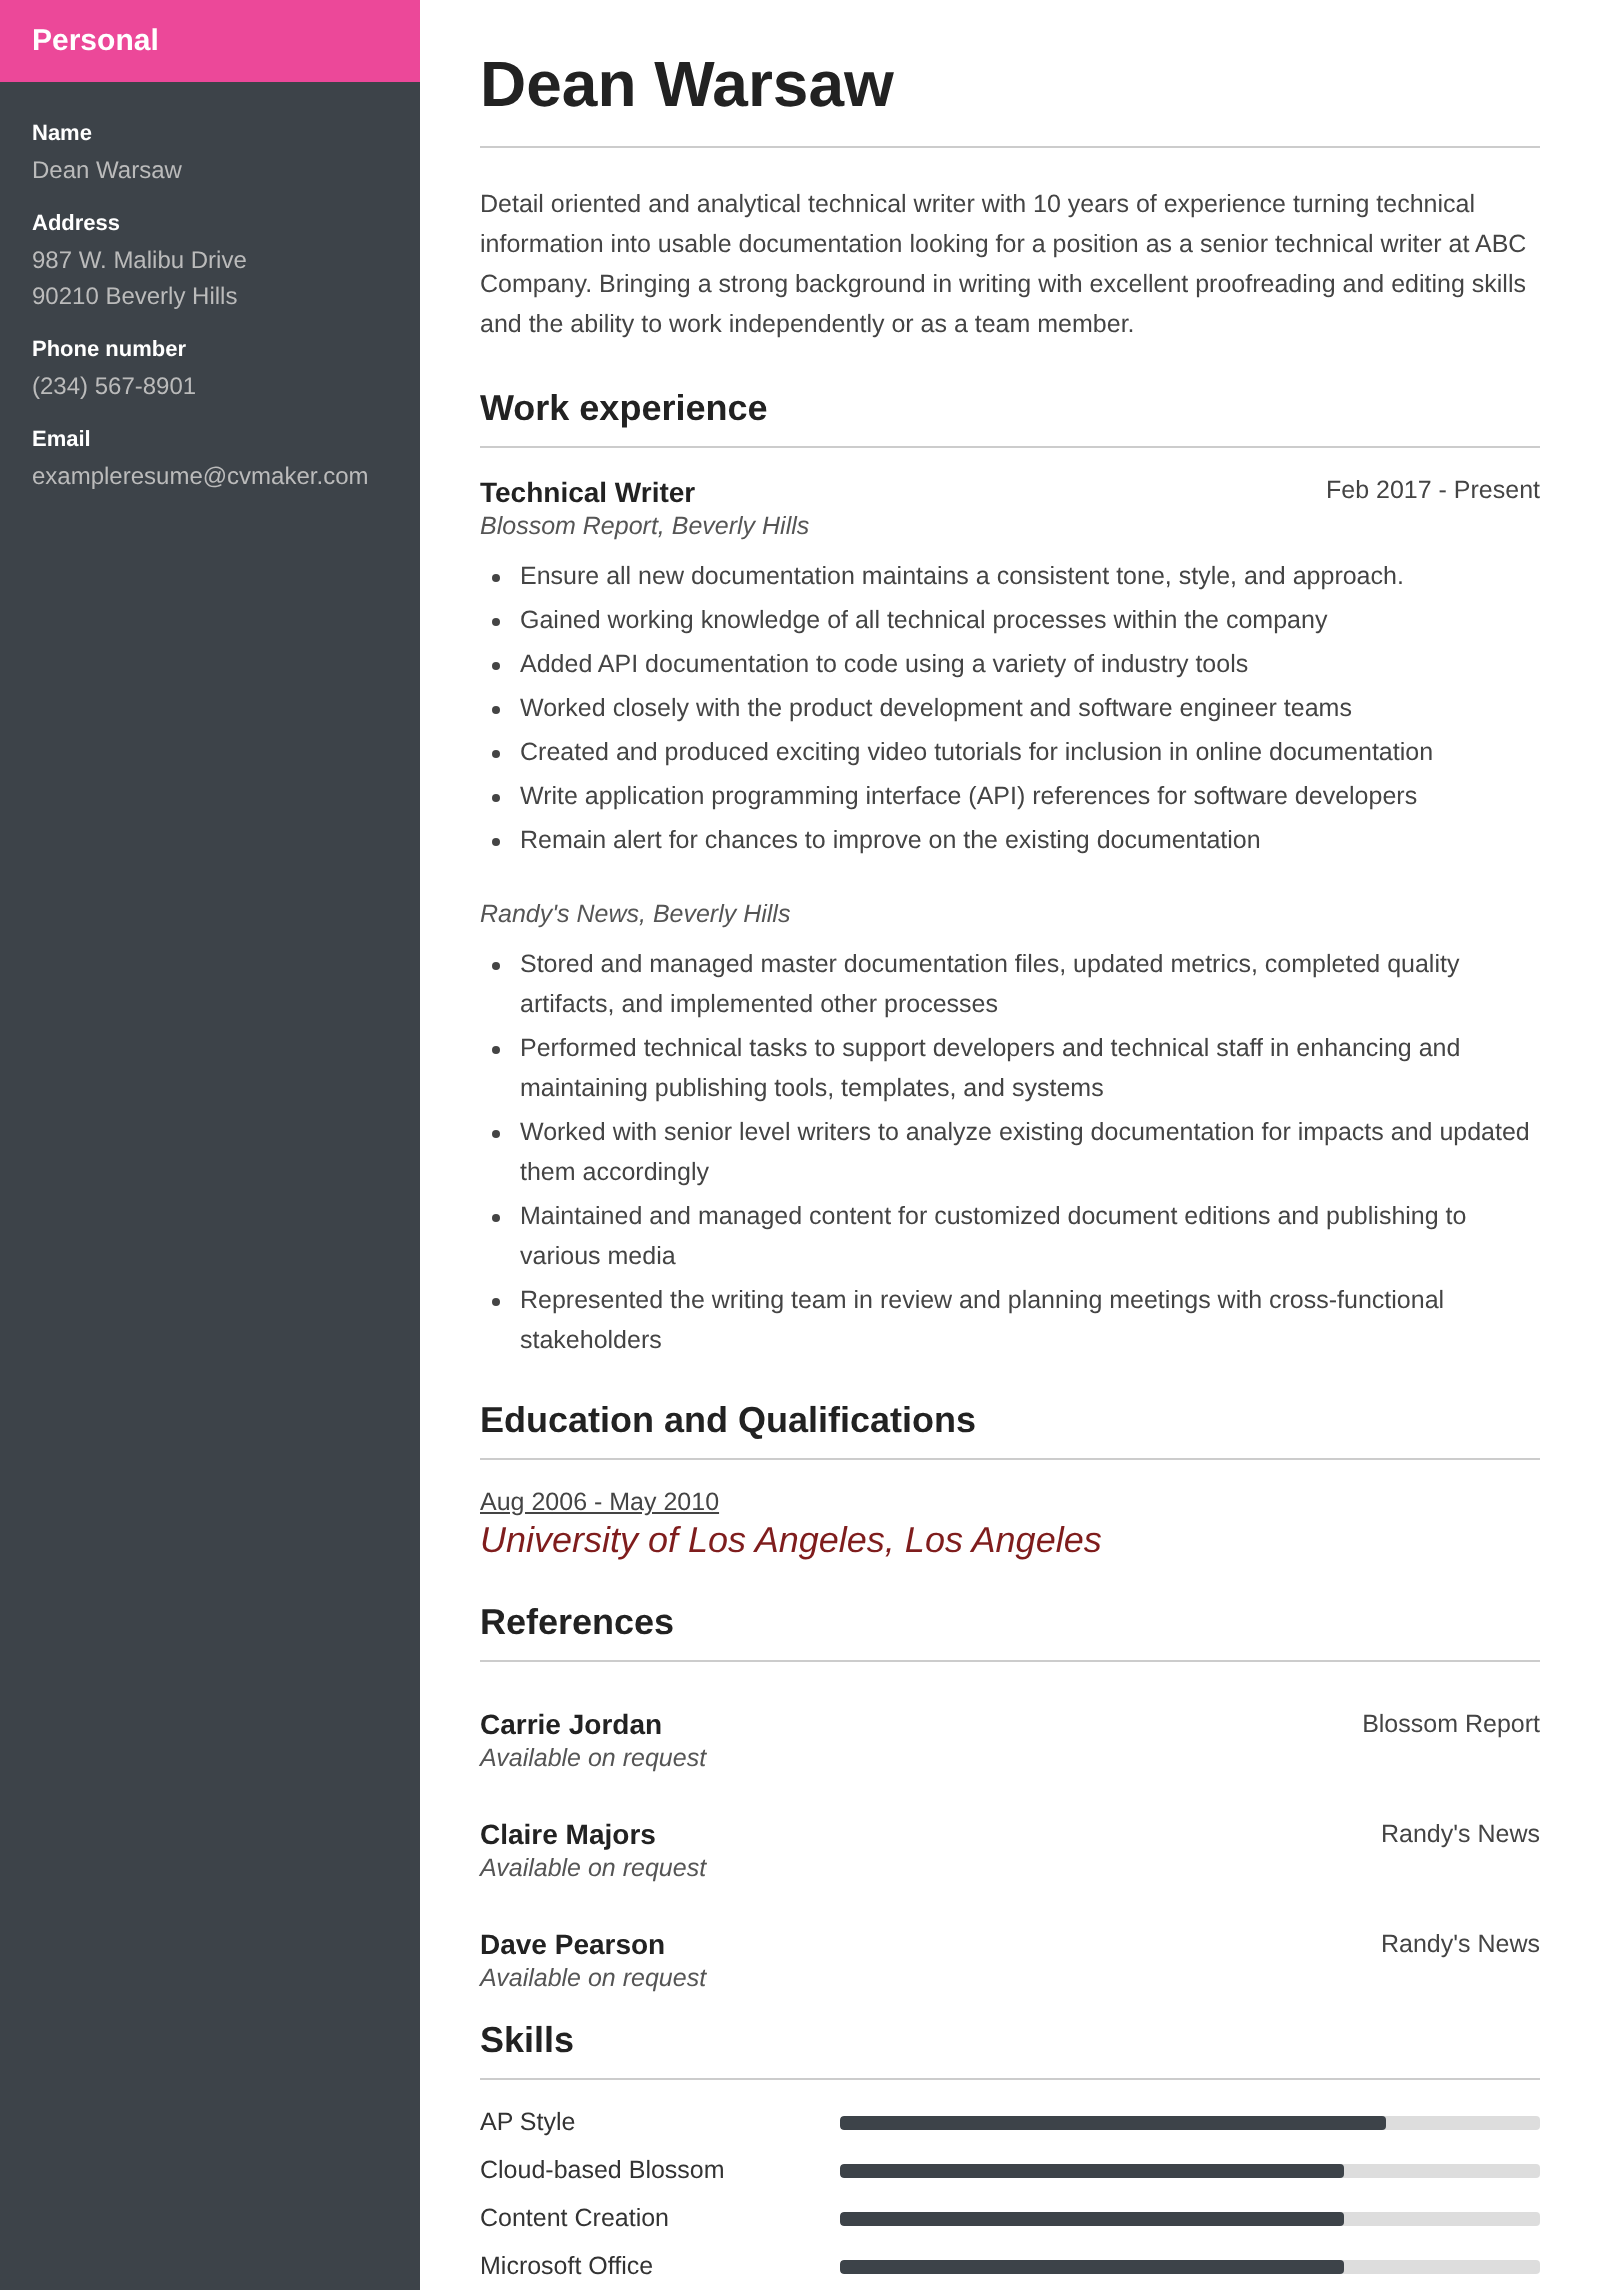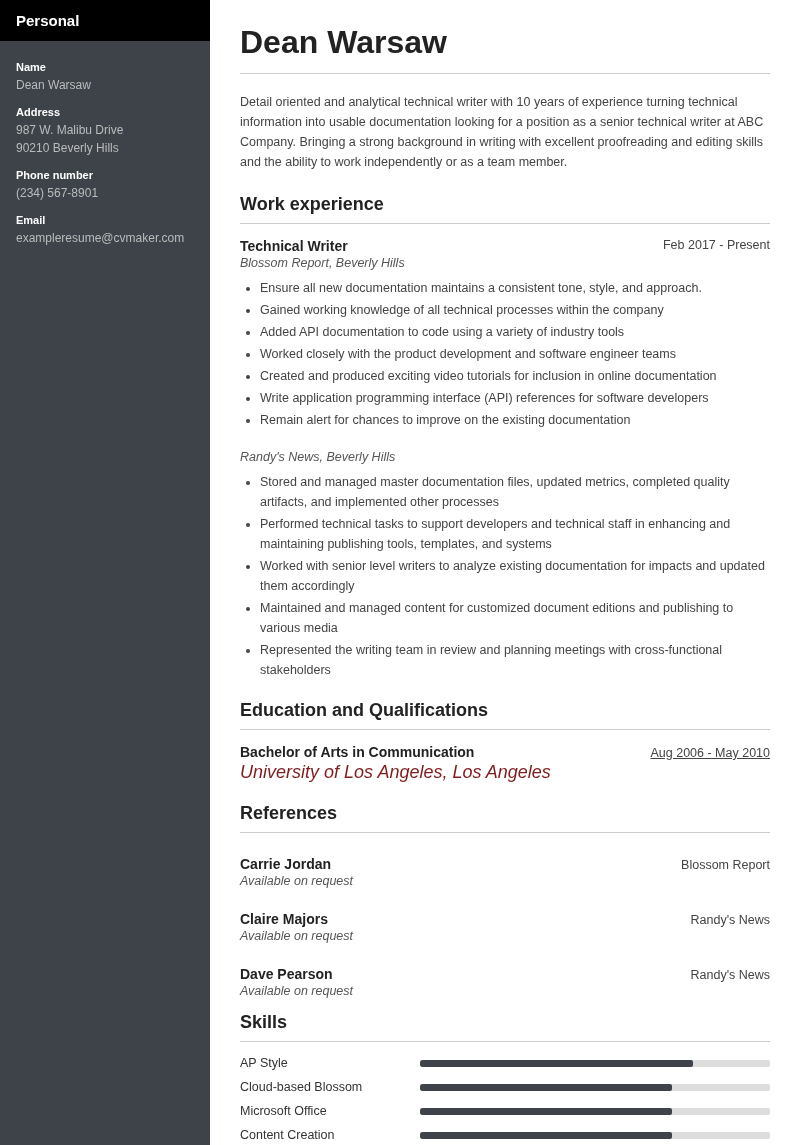--- a/index.html
+++ b/index.html
@@ -16,21 +16,21 @@
     
     .sidebar {
       width: 210px;
       min-width: 210px;
       background: #3d4349;
       color: #ccc;
       padding: 0;
       min-height: 1145px;
     }
     .sidebar-header {
-      background: #000000;
+      background: #ec4899;
       padding: 12px 16px;
       font-size: 15px;
       font-weight: bold;
       color: #fff;
       margin-bottom: 20px;
     }
     .sidebar-section {
       padding: 0 16px 16px 16px;
     }
     .sidebar-label {
@@ -135,21 +135,21 @@
     .edu-institution {
       font-style: italic;
       font-size: 18px;
       color: #7f1d1d;
       margin-bottom: 20px;
     }
 
     .ref-row {
       display: flex;
       justify-content: space-between;
-      align-items: flex-end;
+      align-items: center;
       margin-bottom: 2px;
       margin-top: 23px;
     }
     .ref-name {
       font-size: 14px;
       font-weight: bold;
       color: #222;
     }
     .ref-company {
       font-size: 12.5px;
@@ -248,21 +248,20 @@
         </ul>
       </div>
     </div>
 
   <div class="section-title">Education and Qualifications</div>
   <hr class="section-divider">
 
   <div id="education-container">
       <div>
         <div class="edu-header">
-          <div class="edu-title">Bachelor of Arts in Communication</div>
           <div class="edu-dates">Aug 2006 - May 2010</div>
         </div>
         <div class="edu-institution">University of Los Angeles, Los Angeles</div>
       </div>
     </div>
 
   <div class="section-title">References</div>
   <hr class="section-divider">
 
   <div id="references-container">
@@ -299,32 +298,32 @@
           <div class="skill-bar-fill" style="width: 78%;"></div>
         </div>
       </div>
       <div class="skill-row">
         <div class="skill-label">Cloud-based Blossom</div>
         <div class="skill-bar-bg">
           <div class="skill-bar-fill" style="width: 72%;"></div>
         </div>
       </div>
       <div class="skill-row">
+        <div class="skill-label">Content Creation</div>
+        <div class="skill-bar-bg">
+          <div class="skill-bar-fill" style="width: 72%;"></div>
+        </div>
+      </div>
+      <div class="skill-row">
         <div class="skill-label">Microsoft Office</div>
         <div class="skill-bar-bg">
           <div class="skill-bar-fill" style="width: 72%;"></div>
         </div>
       </div>
       <div class="skill-row">
-        <div class="skill-label">Content Creation</div>
+        <div class="skill-label">Teamwork</div>
         <div class="skill-bar-bg">
           <div class="skill-bar-fill" style="width: 72%;"></div>
         </div>
       </div>
-      <div class="skill-row">
-        <div class="skill-label">Teamwork</div>
-        <div class="skill-bar-bg">
-          <div class="skill-bar-fill" style="width: 72%;"></div>
-        </div>
-      </div>
     </div>
 
 </div>
 
 </body></html>

